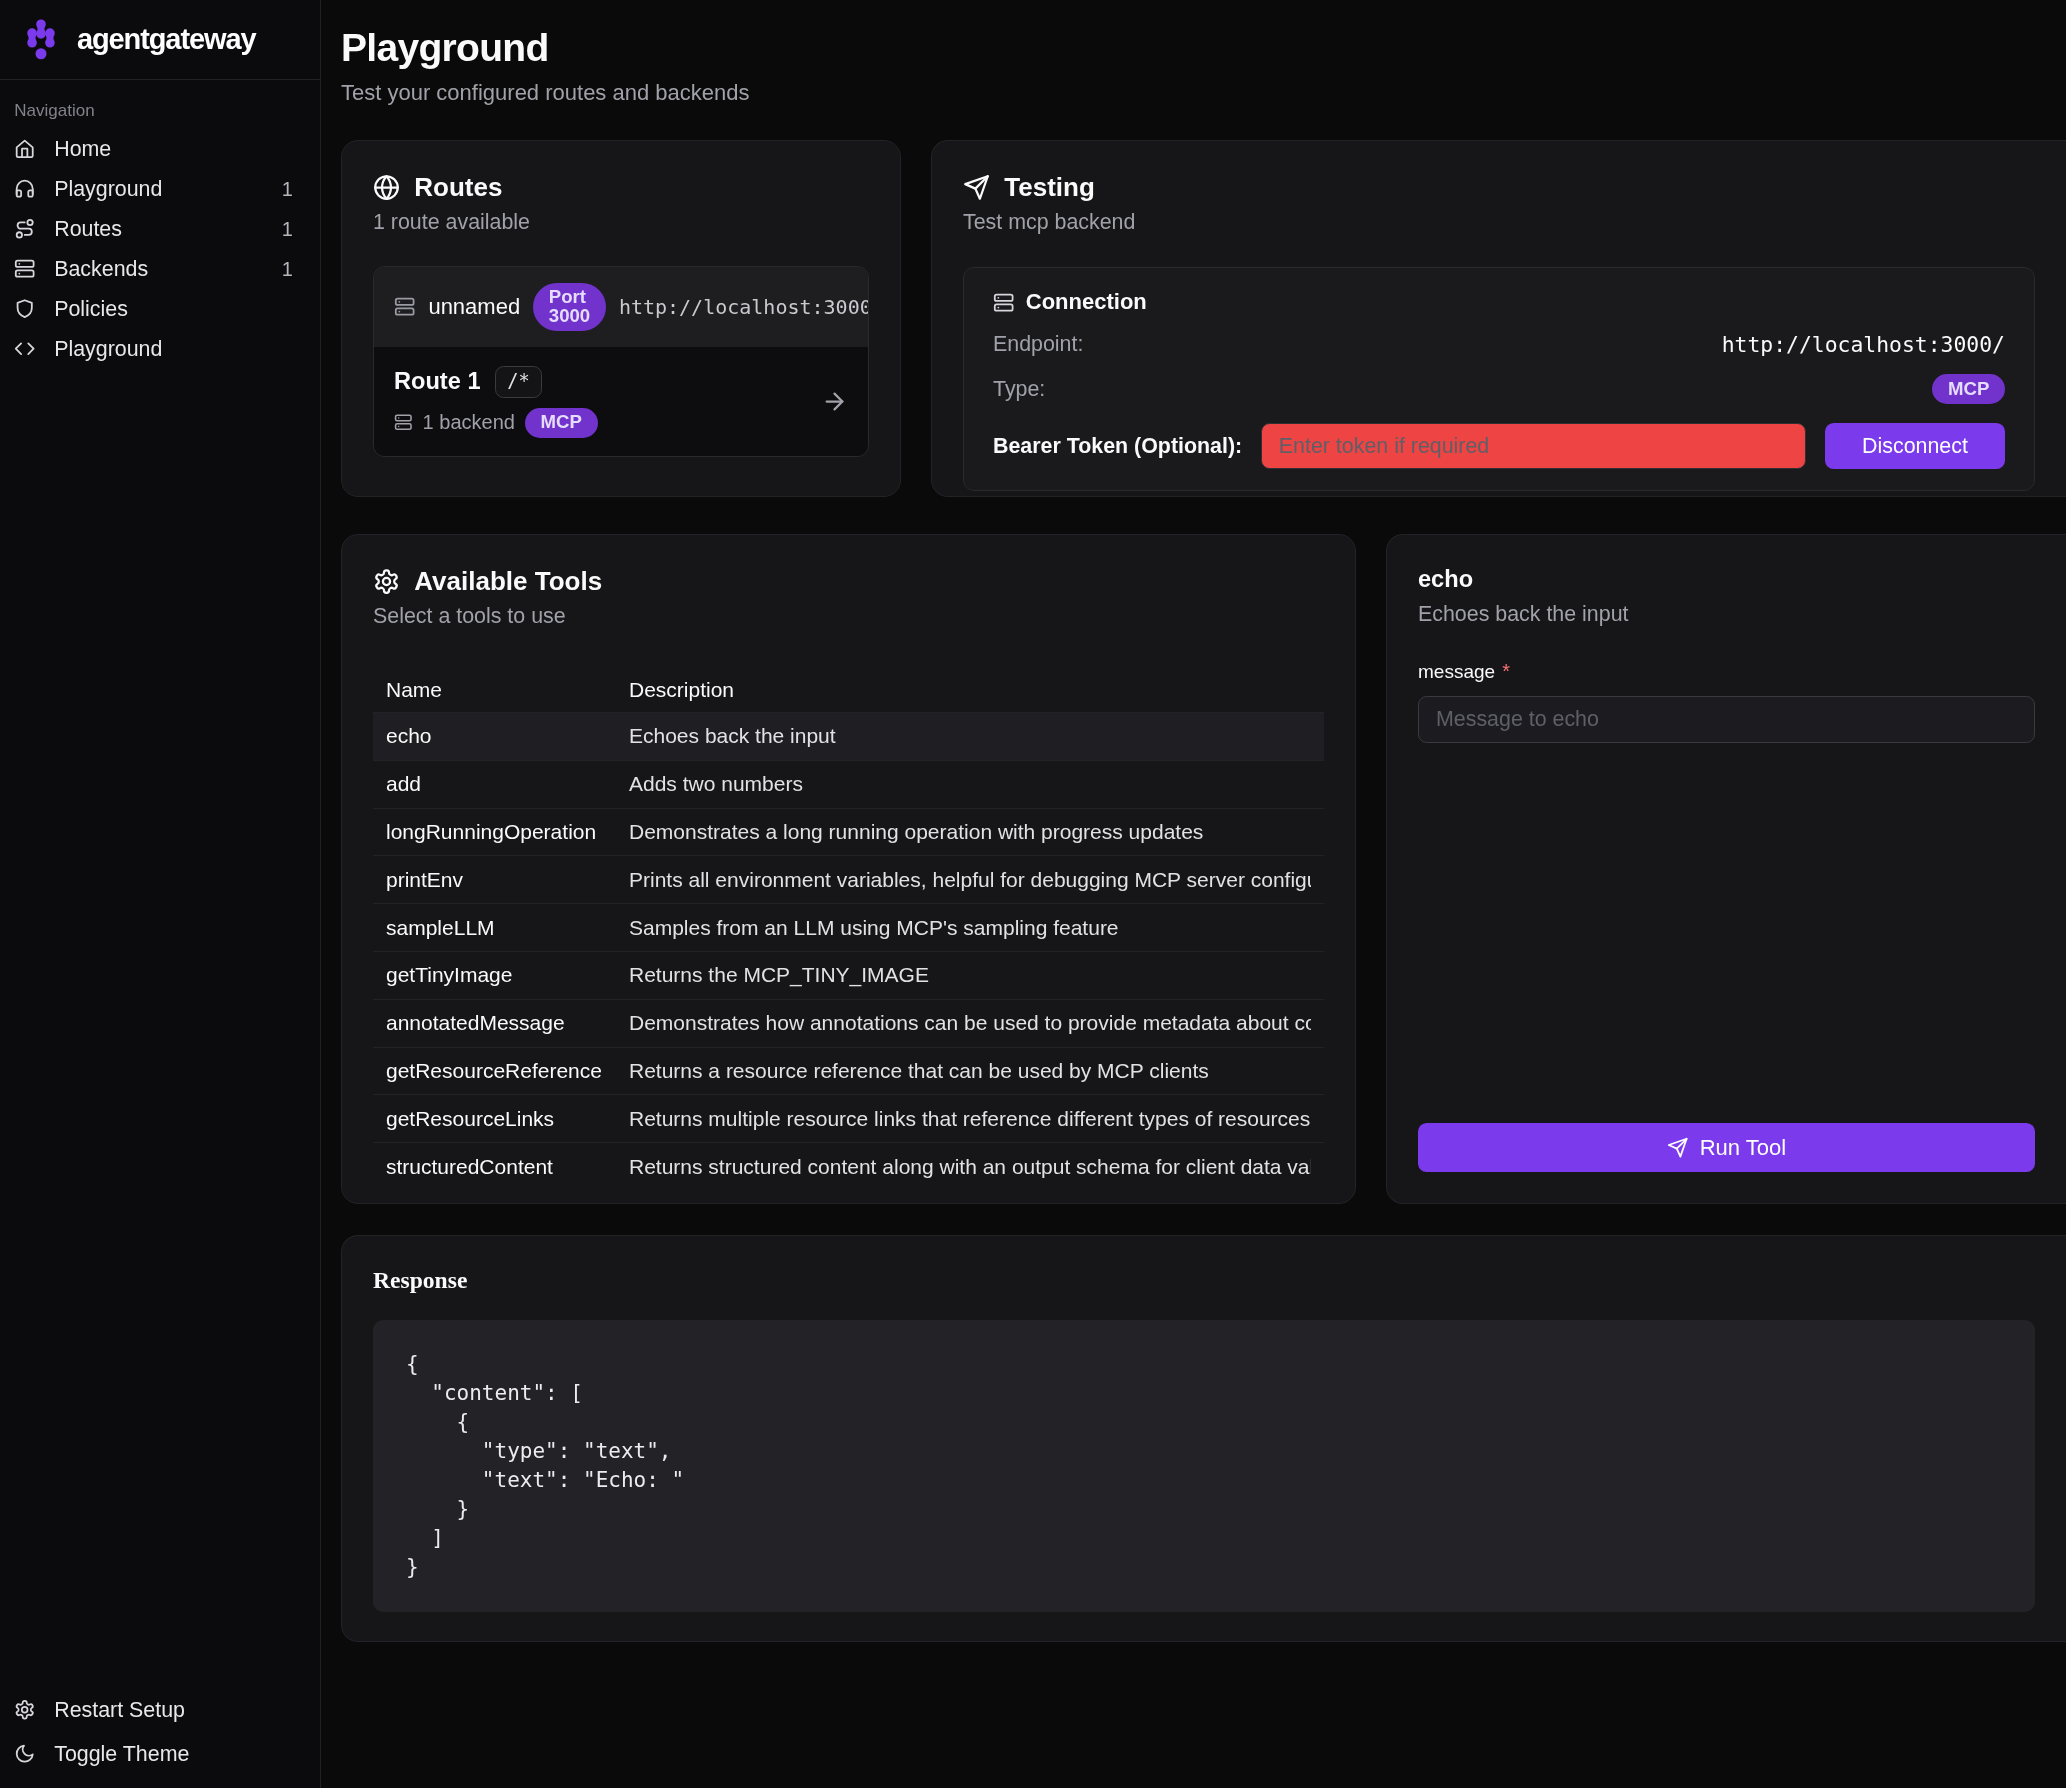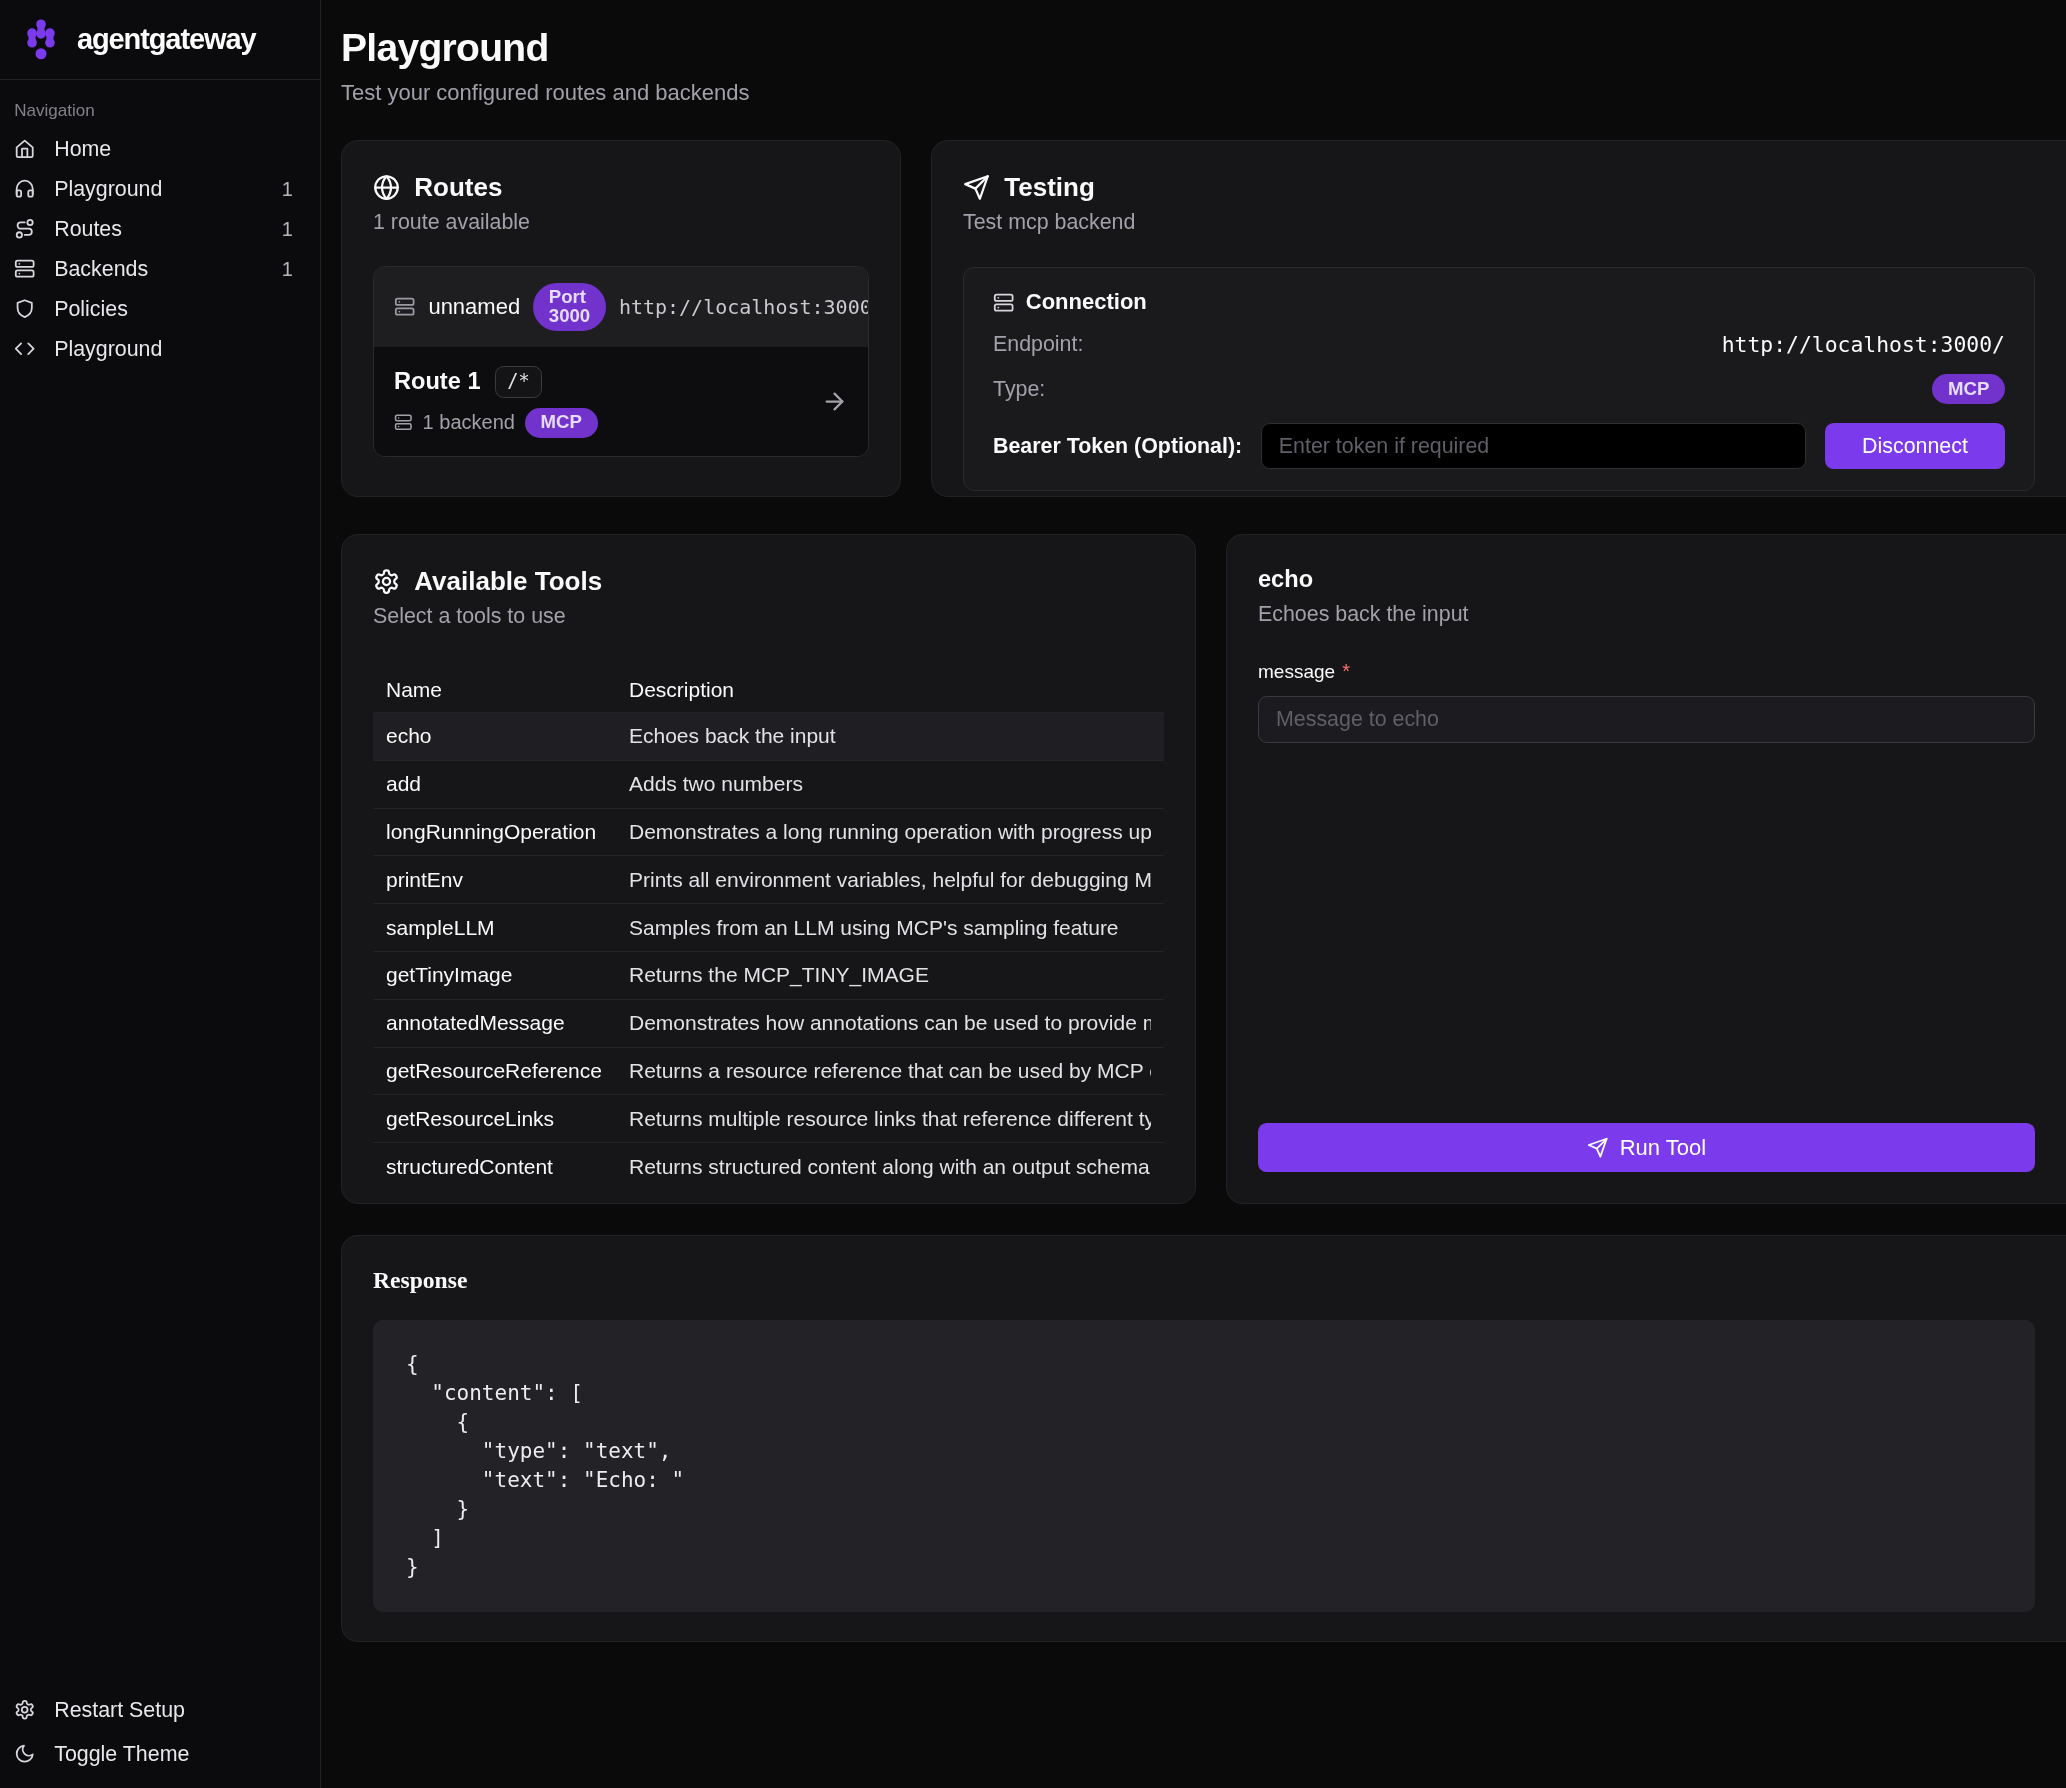--- a/index.html
+++ b/index.html
@@ -134,42 +134,42 @@
     display: flex; align-items: center; justify-content: space-between;
     font-size: 21.4px;
   }
   .conn-label { color: #a1a1aa; }
   .conn-value { color: #fafafa; font-size: 21.4px; }
   .bearer-row { margin-top: 18.6px; display: flex; align-items: center; gap: 18.6px; }
   .bearer-label { font-size: 21.4px; font-weight: 600; color: #fafafa; white-space: nowrap; }
   .text-input {
     flex: 1 1 auto;
     height: 46px;
-    background: #000000;
+    background: #ef4444;
     border: 1.4px solid #2e2e33;
     border-radius: 8.6px;
     padding: 0 17px;
     font-size: 21.4px; color: #fafafa;
     font-family: "Liberation Sans", sans-serif;
     outline: none;
   }
   .text-input::placeholder { color: #5f5f67; }
   .btn {
     border: none; cursor: pointer;
     background: #7c3aed; color: #ffffff;
     border-radius: 8.6px;
     font-size: 21.4px; font-weight: 500;
     font-family: "Liberation Sans", sans-serif;
     display: flex; align-items: center; justify-content: center; gap: 11.4px;
   }
   .disconnect-btn { width: 180px; height: 46px; flex: 0 0 auto; }
 
   
   .row2 { margin-top: 37px; display: flex; gap: 30px; }
-  .tools-card { width: 855px; height: 670px; flex: 0 0 auto; }
+  .tools-card { width: 1015px; height: 670px; flex: 0 0 auto; }
   .echo-card {
     flex: 1 1 auto; height: 670px;
     display: flex; flex-direction: column;
     border-top-right-radius: 0; border-bottom-right-radius: 0; border-right: none;
   }
 
   .tools-table { margin-top: 39px; }
   .t-head { display: flex; padding: 10px 13px; font-size: 21px; font-weight: 500; color: #fafafa; }
   .t-col-name { width: 243px; flex: 0 0 auto; }
   .t-col-desc { flex: 1 1 auto; white-space: nowrap; overflow: hidden; }

